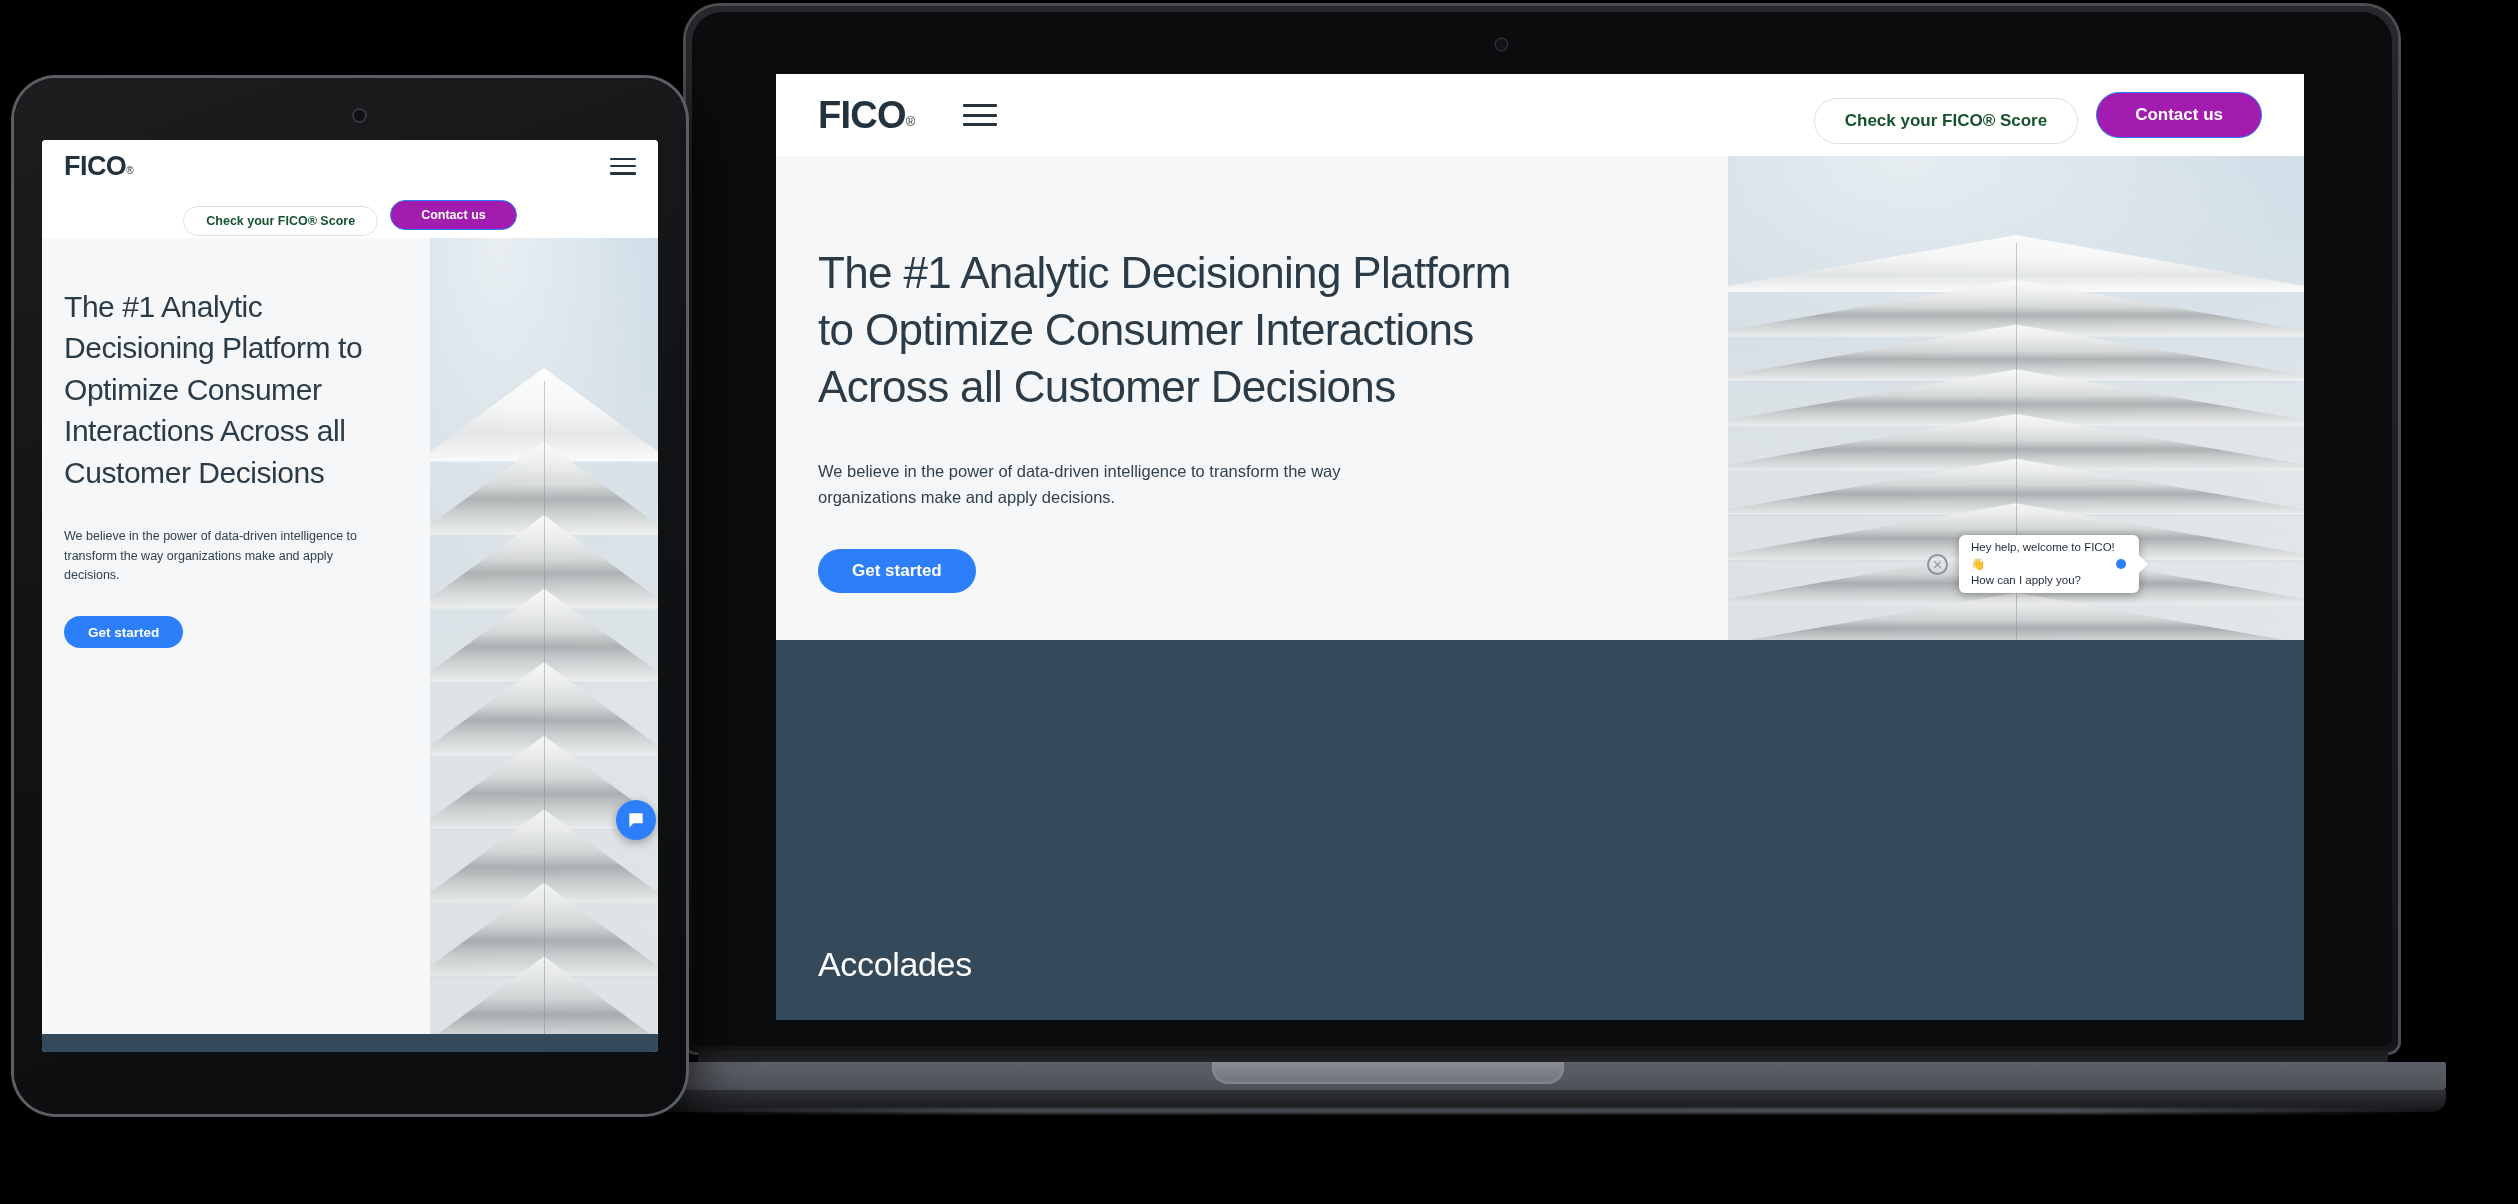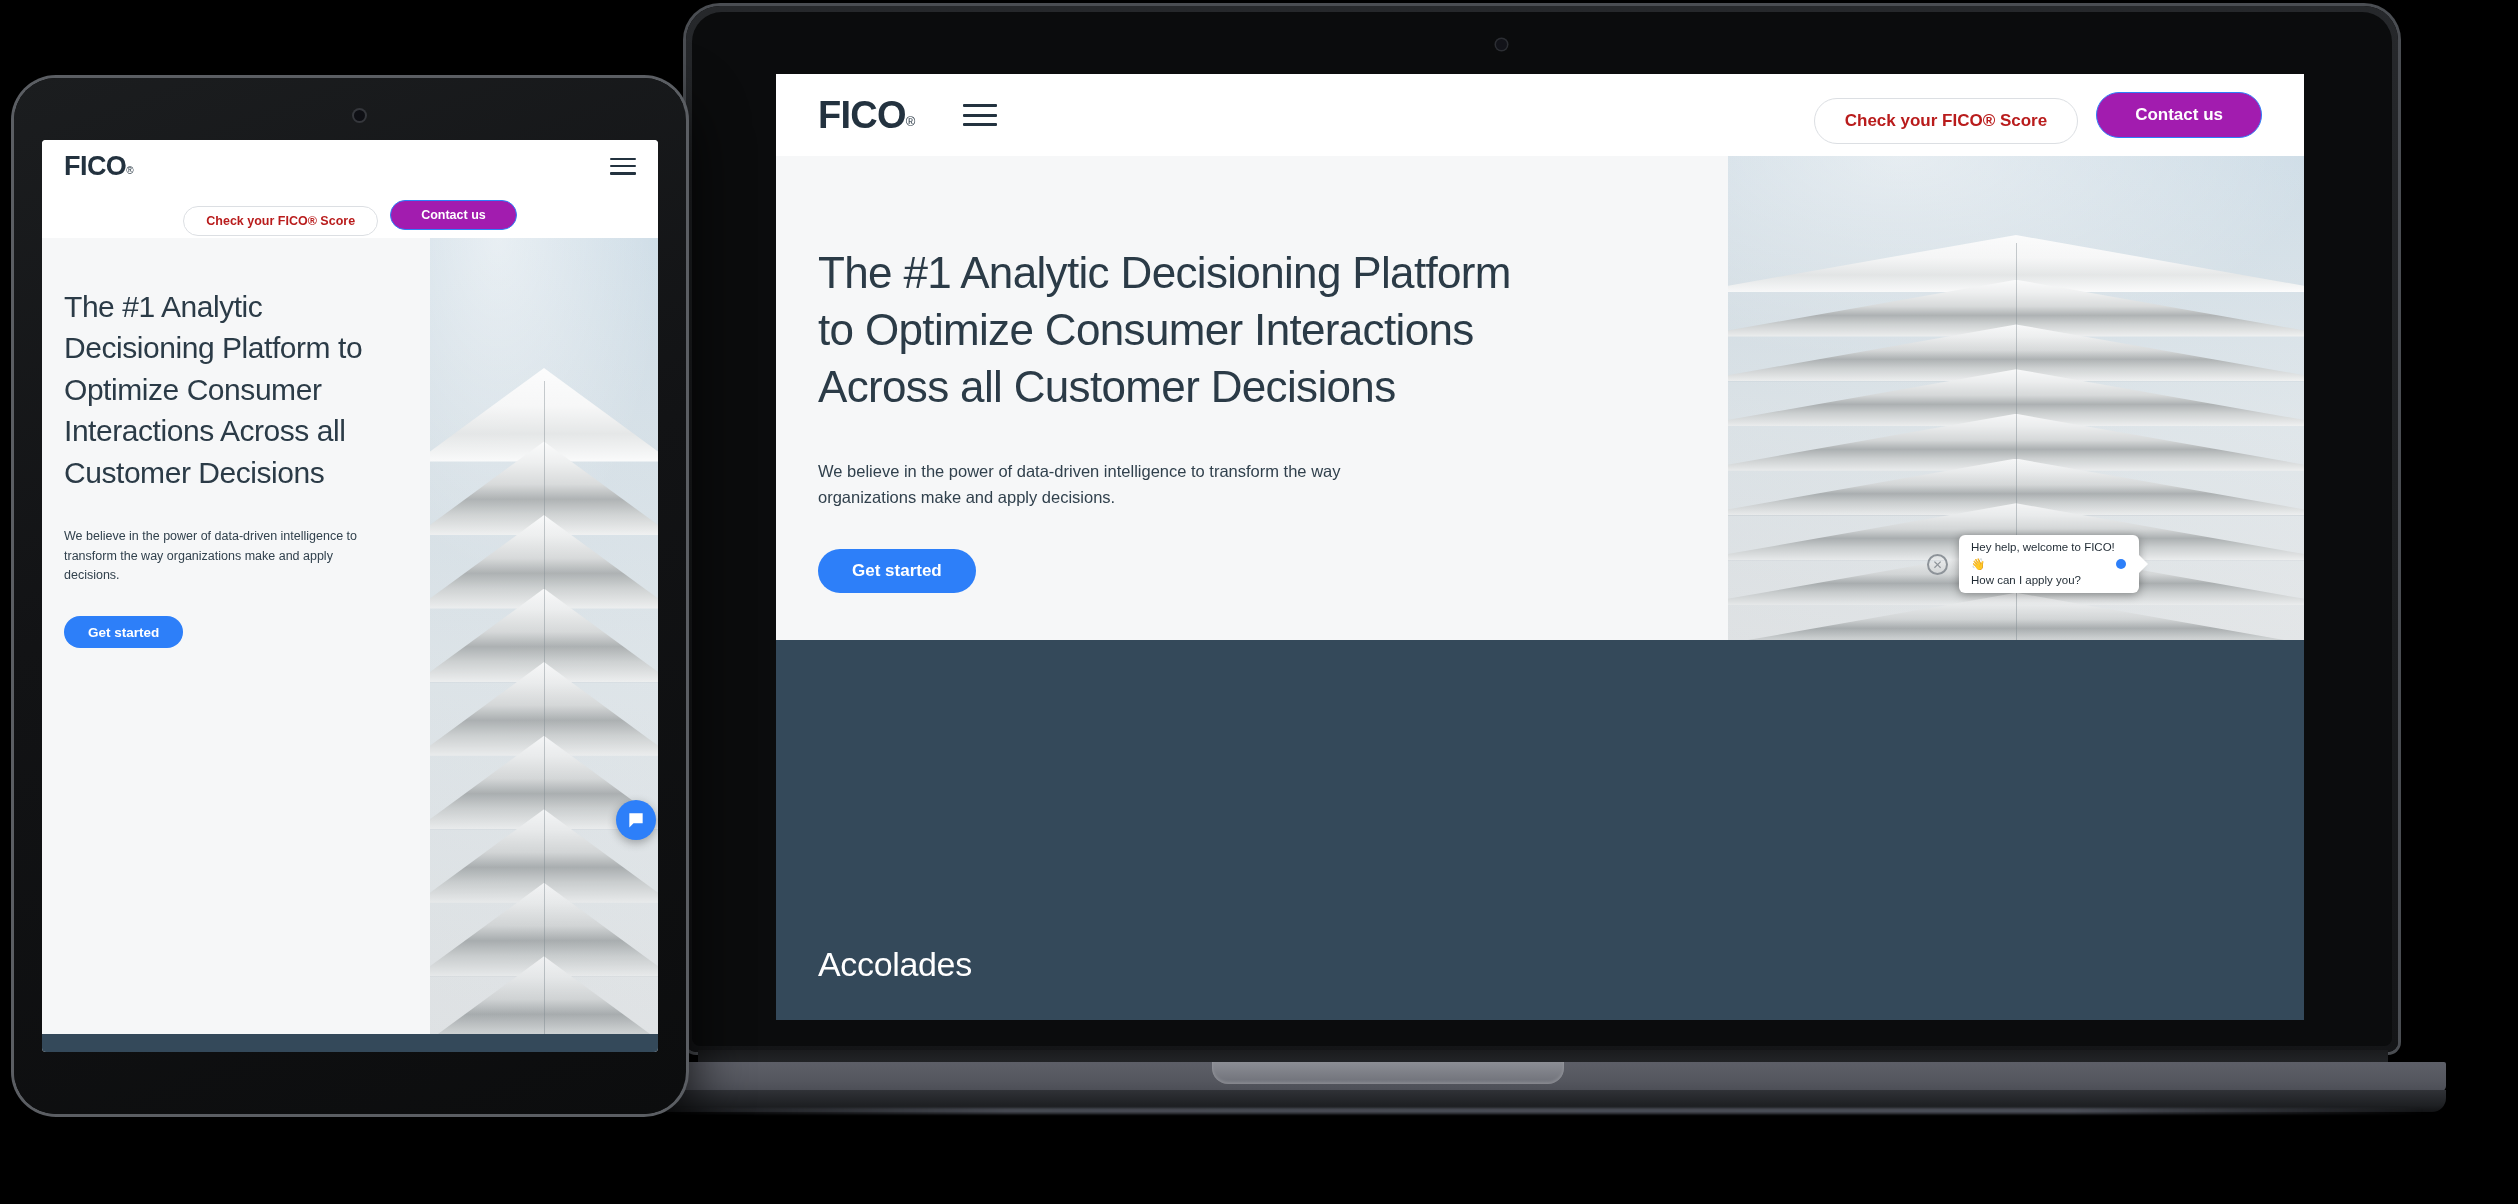--- a/index.html
+++ b/index.html
@@ -89,21 +89,21 @@
   .fico .reg{font-weight:normal;}
 
   .burger{display:flex;flex-direction:column;justify-content:space-between;}
   .burger i{display:block;background:#23323f;border-radius:1px;}
 
   .pill{
     display:inline-flex;align-items:center;justify-content:center;
     border-radius:999px;box-sizing:border-box;white-space:nowrap;
     font-weight:bold;
   }
-  .pill.ghost{background:#fff;border:1px solid #dcdfe3;color:#b91c1c;margin-top:11px;}
+  .pill.ghost{background:#fff;border:1px solid #dcdfe3;color:#14532d;margin-top:11px;}
   .pill.solid{background:#a21caf;border:1px solid #2d7ff9;color:#fff;}
 
   .hero{display:flex;background:#f6f7f8;}
   .hero-left{box-sizing:border-box;}
   .h1{color:#2b3b47;font-weight:normal;letter-spacing:-.015em;margin:0;}
   .lede{color:#31414d;margin:0;}
   .cta{background:#2d7ff9;color:#fff;border-radius:999px;display:inline-flex;align-items:center;justify-content:center;font-weight:bold;}
 
   .band{background:#34495a;box-sizing:border-box;display:flex;align-items:flex-end;}
   .band h2{color:#fff;margin:0;font-weight:normal;letter-spacing:-.01em;}

